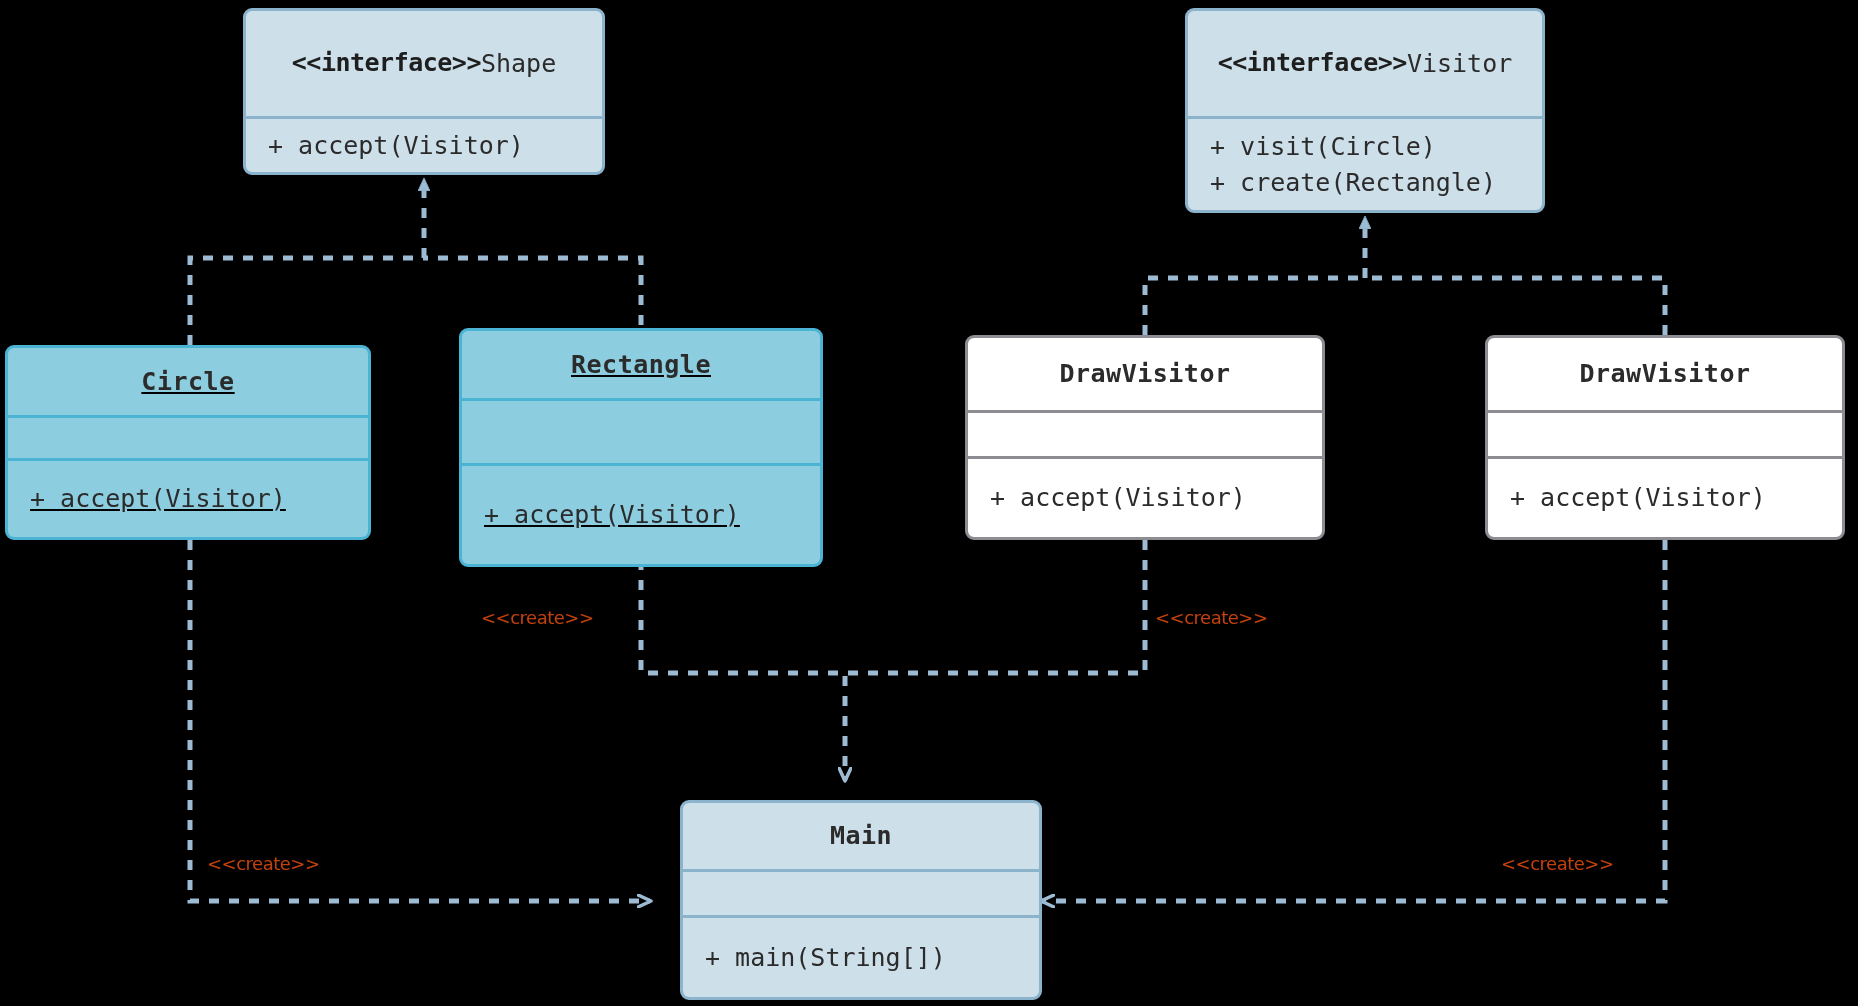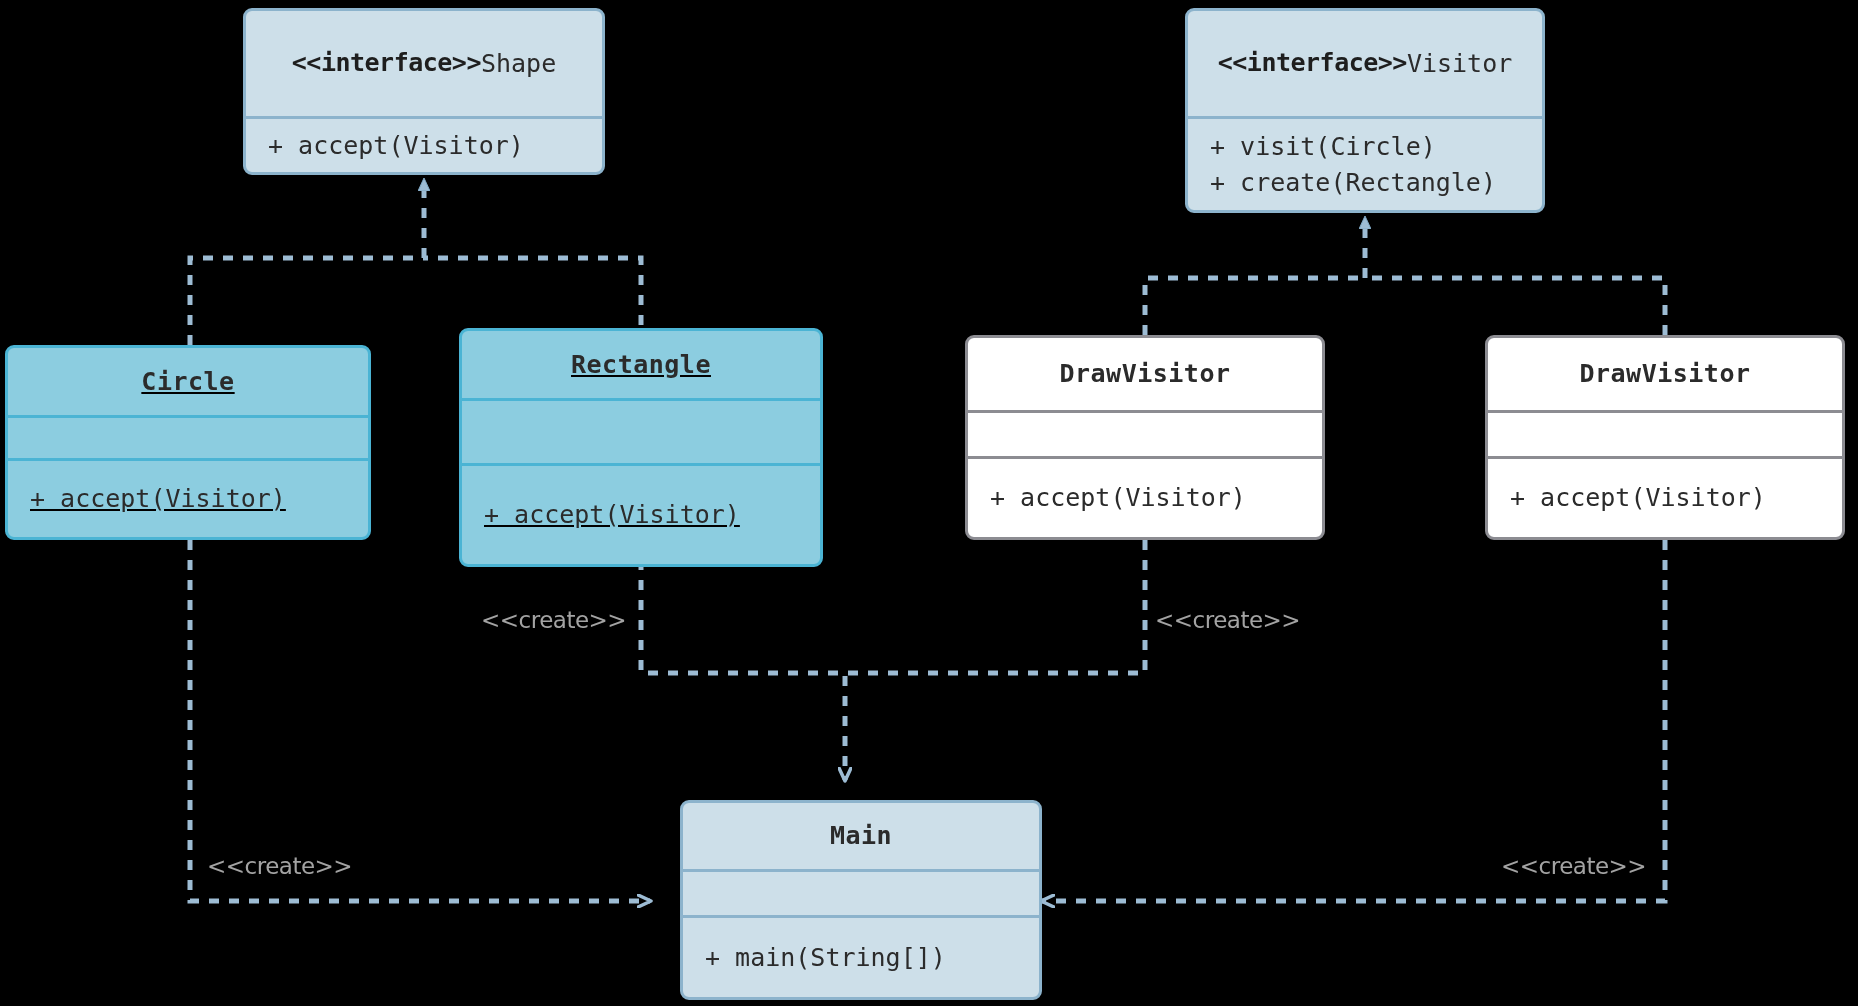--- a/index.html
+++ b/index.html
@@ -103,22 +103,22 @@
     font-size: 25px;
     color: #2b2b2b;
     line-height: 1.42;
     white-space: nowrap;
   }
 
   
   .edge-label {
     position: absolute;
     font-family: "DejaVu Sans", sans-serif;
-    font-size: 23px;
-    color: #a3a3a3;
+    font-size: 18px;
+    color: #c2410c;
     white-space: nowrap;
     letter-spacing: -0.5px;
   }
 </style>
 </head>
 <body>
 
 <div id="canvas">
 
   <svg id="edge-layer" viewBox="0 0 1858 1006" width="1858" height="1006">

